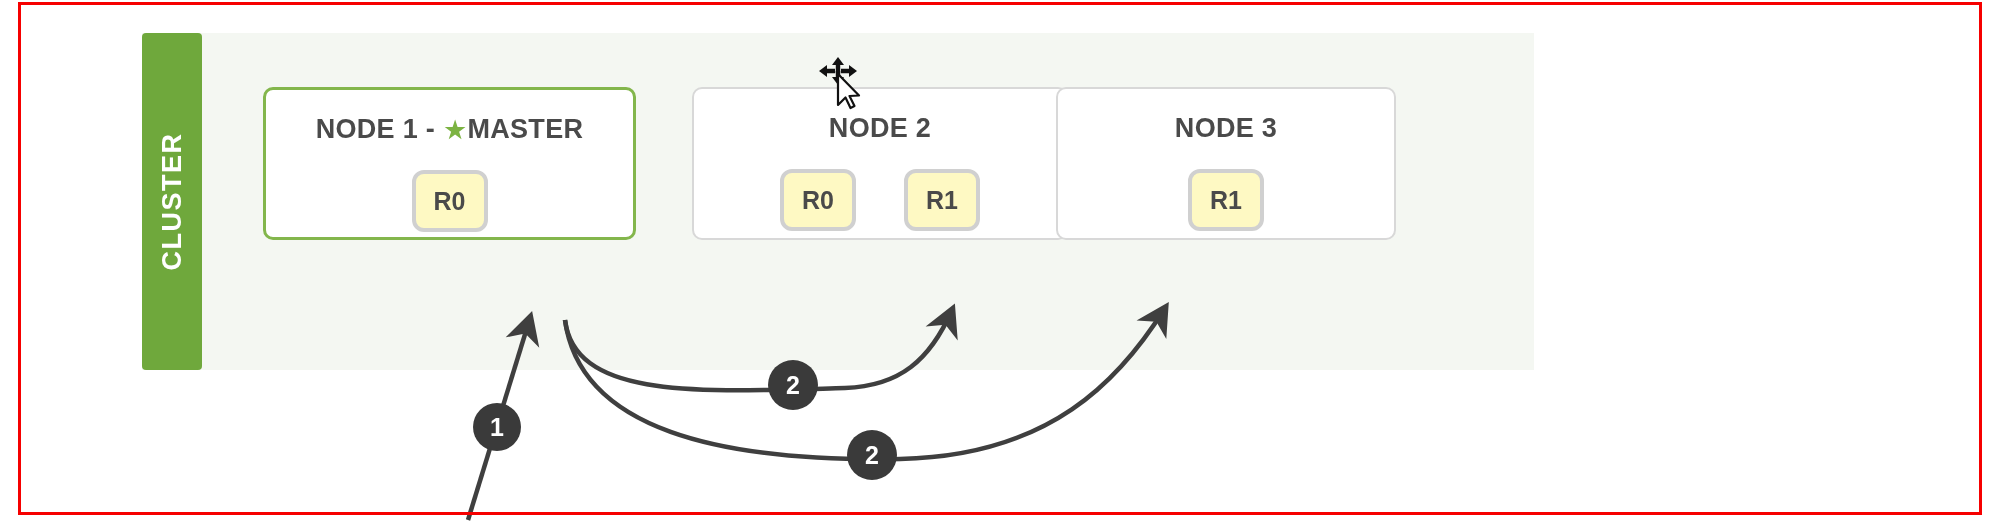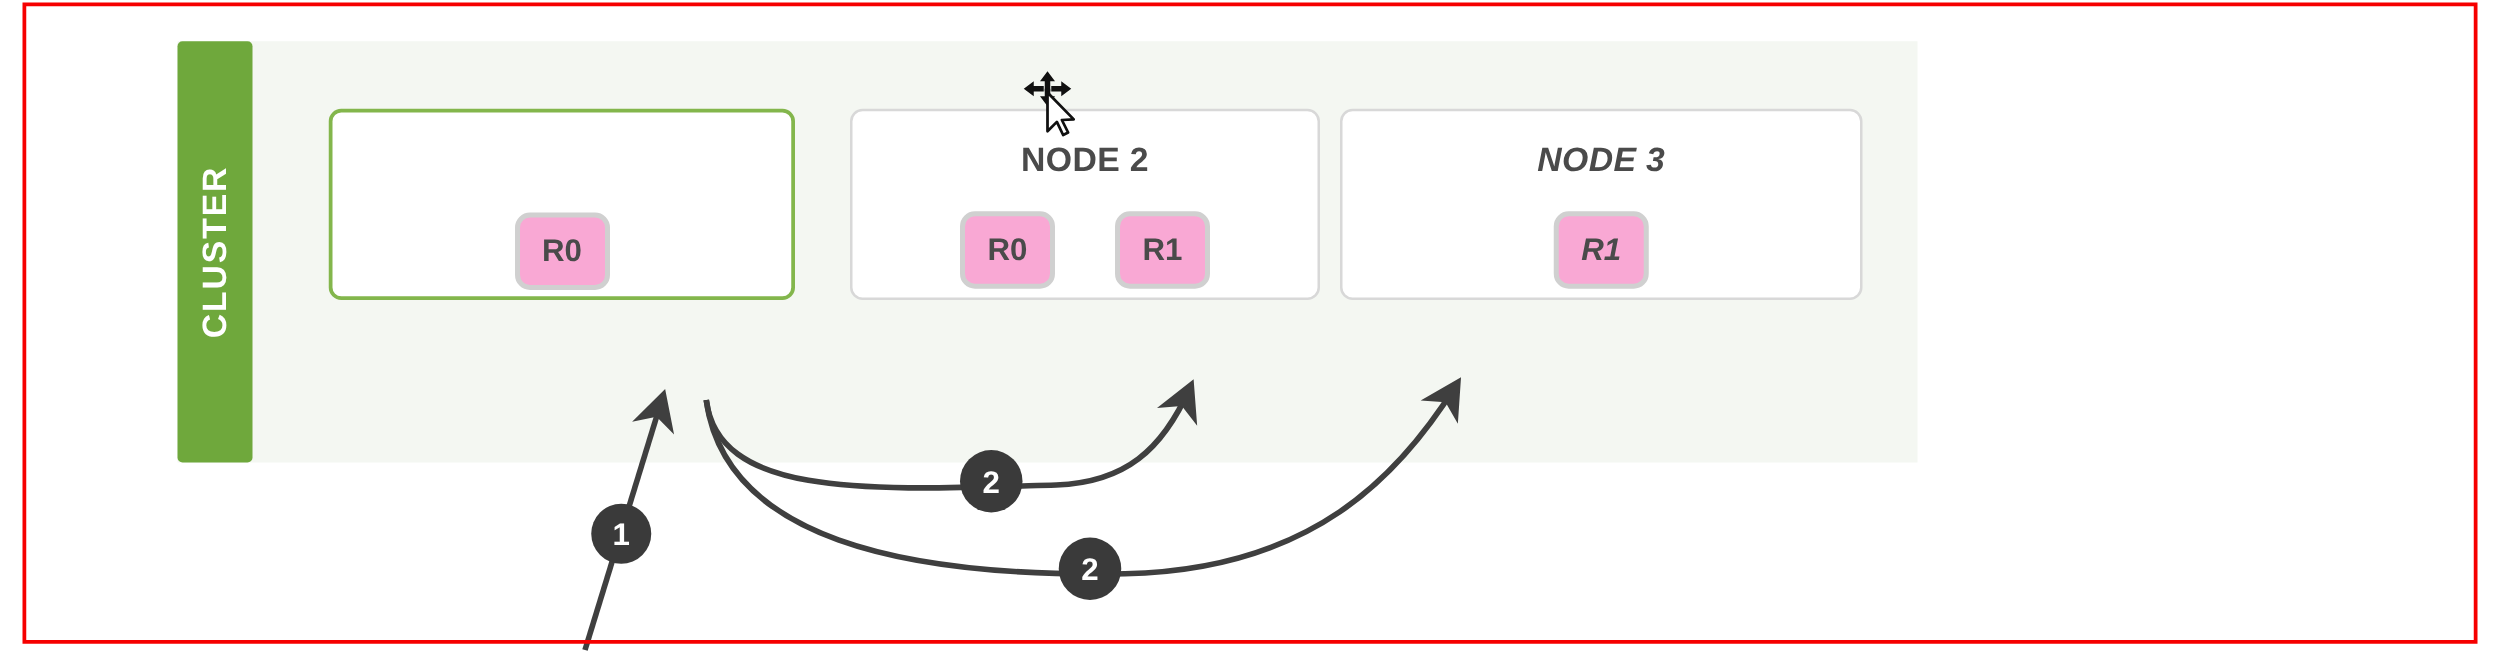--- a/index.html
+++ b/index.html
@@ -17,38 +17,38 @@
                  background:#f4f7f2;}
   .cluster-bar{position:absolute;left:142px;top:33px;width:60px;height:337px;
                background:#6fa83c;border-radius:4px;
                display:flex;align-items:center;justify-content:center;}
   .cluster-bar-text{transform:rotate(-90deg);white-space:nowrap;color:#ffffff;
                     font-size:27px;font-weight:bold;letter-spacing:1.5px;}
 
   
   .node{position:absolute;top:87px;height:153px;background:#ffffff;
         border-radius:10px;box-sizing:border-box;}
-  .node.grey{border:2px solid #d8d8d8;}
+  .node.grey{border:2px solid #d8d8d8;margin-left:12px;}
   .node.green{border:3px solid #83b64c;}
   .node-title{position:absolute;left:0;right:0;top:24px;text-align:center;
               font-size:27px;font-weight:bold;color:#4a4a4a;white-space:nowrap;
               letter-spacing:0.3px;}
   .star{color:#7cb342;font-size:27px;display:inline-block;vertical-align:-1px;}
 
   .shards{position:absolute;left:0;right:0;top:80px;
           display:flex;justify-content:center;gap:48px;}
-  .shard{width:76px;height:62px;border-radius:12px;background:#f9a8d4;
+  .shard{width:76px;height:62px;border-radius:12px;background:#fef9c3;
          display:flex;align-items:center;justify-content:center;
          font-size:25px;font-weight:bold;color:#4a4a4a;box-sizing:border-box;}
   .shard.grey{border:4px solid #d0d0d0;}
   .shard.green{border:6px solid #6aad3d;}
 
   #node1{left:263px;width:373px;}
   #node2{left:680px;width:376px;}
-  #node3{left:1072px;width:418px;font-style:italic;}
+  #node3{left:1044px;width:340px;}
 
   
   .overlay{position:absolute;left:0;top:0;width:2016px;height:532px;
            pointer-events:none;}
 
   .badge-num{font-family:"Liberation Sans",sans-serif;font-size:25px;
              font-weight:bold;fill:#ffffff;}
 
   
   .cursor{position:absolute;left:815px;top:55px;width:50px;height:56px;}
@@ -58,20 +58,21 @@
 
 <div id="stage">
 
   <div class="cluster-panel"></div>
 
   <div class="cluster-bar">
     <span class="cluster-bar-text">CLUSTER</span>
   </div>
 
   <div id="node1" class="node green">
+    <div class="node-title"><span>NODE 1 - </span><span class="star">★</span><span>MASTER</span></div>
     <div class="shards">
       <div class="shard grey">R0</div>
     </div>
   </div>
 
   <div id="node2" class="node grey">
     <div class="node-title"><span>NODE 2</span></div>
     <div class="shards">
       <div class="shard grey">R0</div>
       <div class="shard grey">R1</div>

